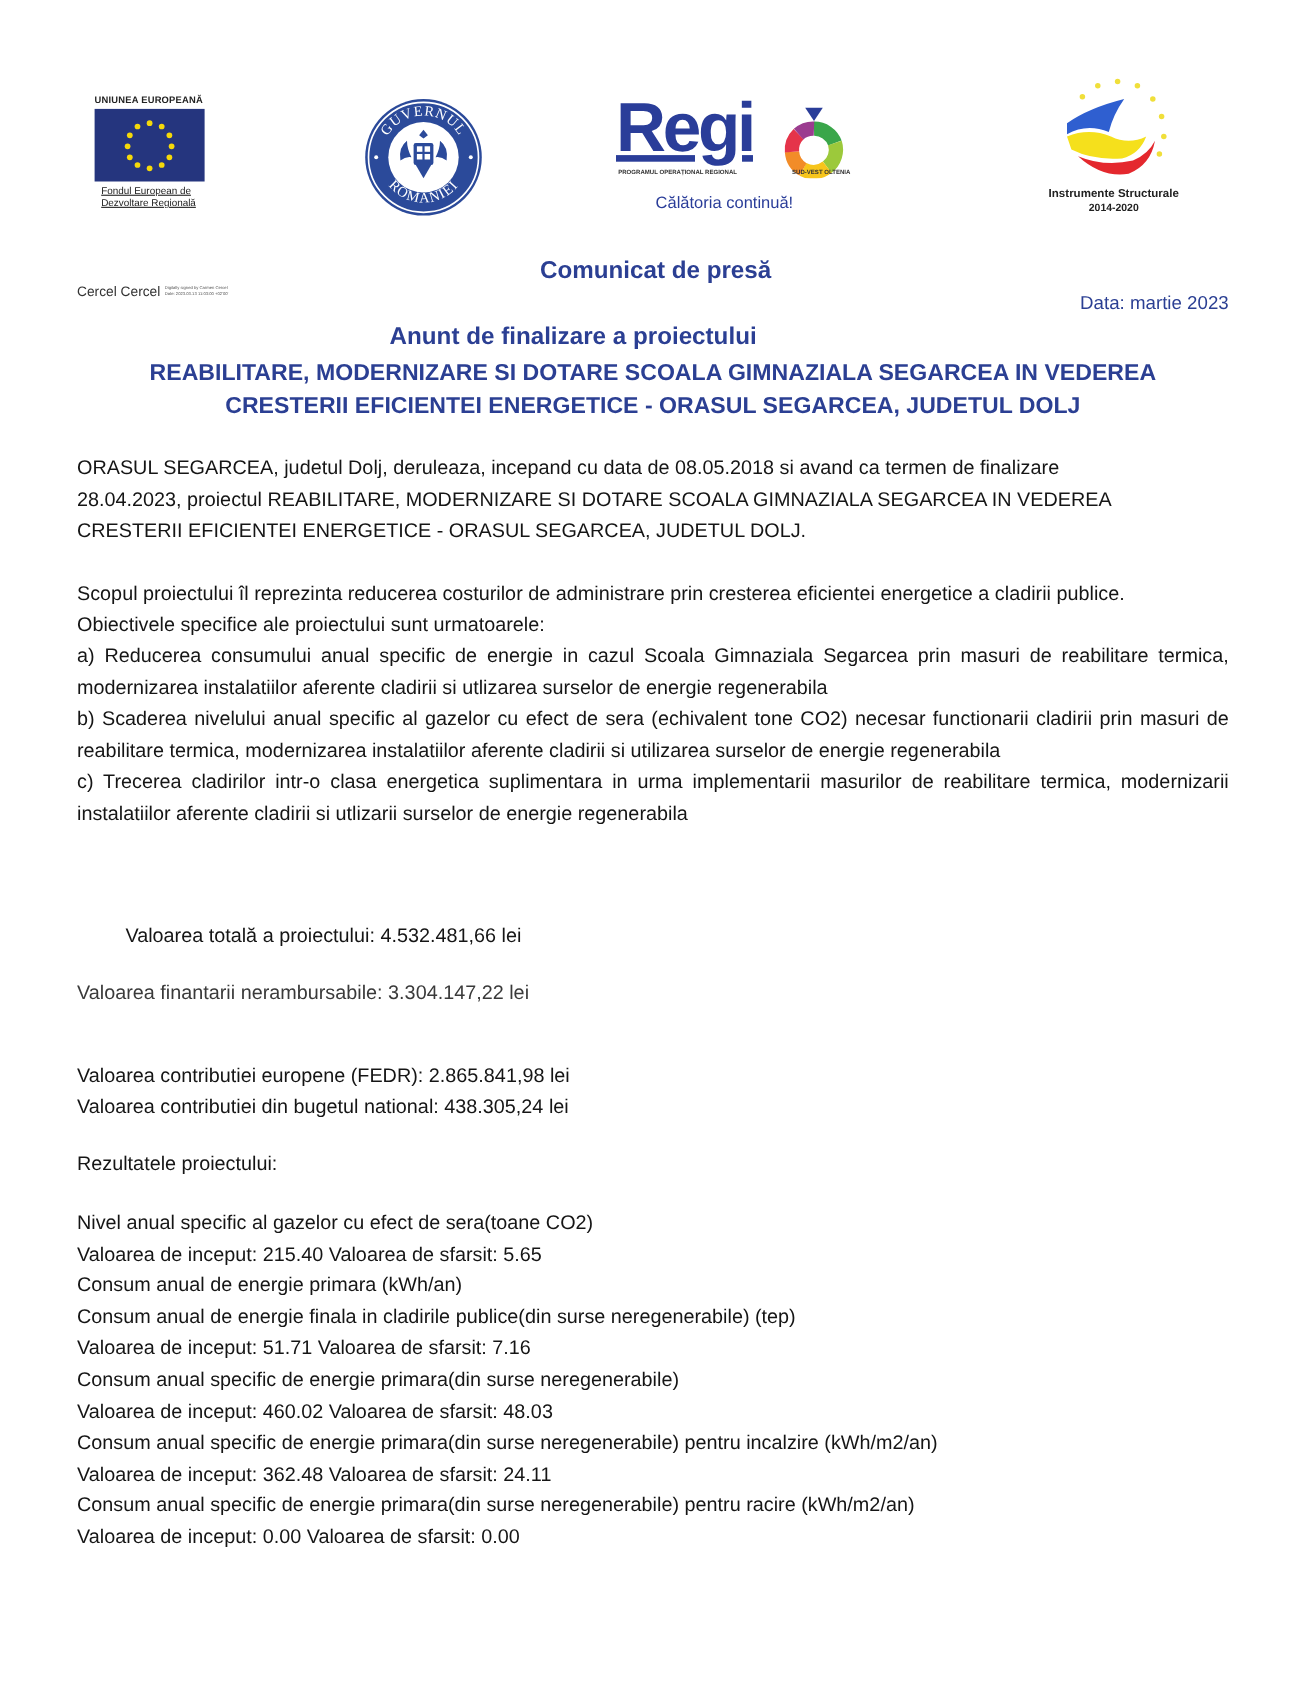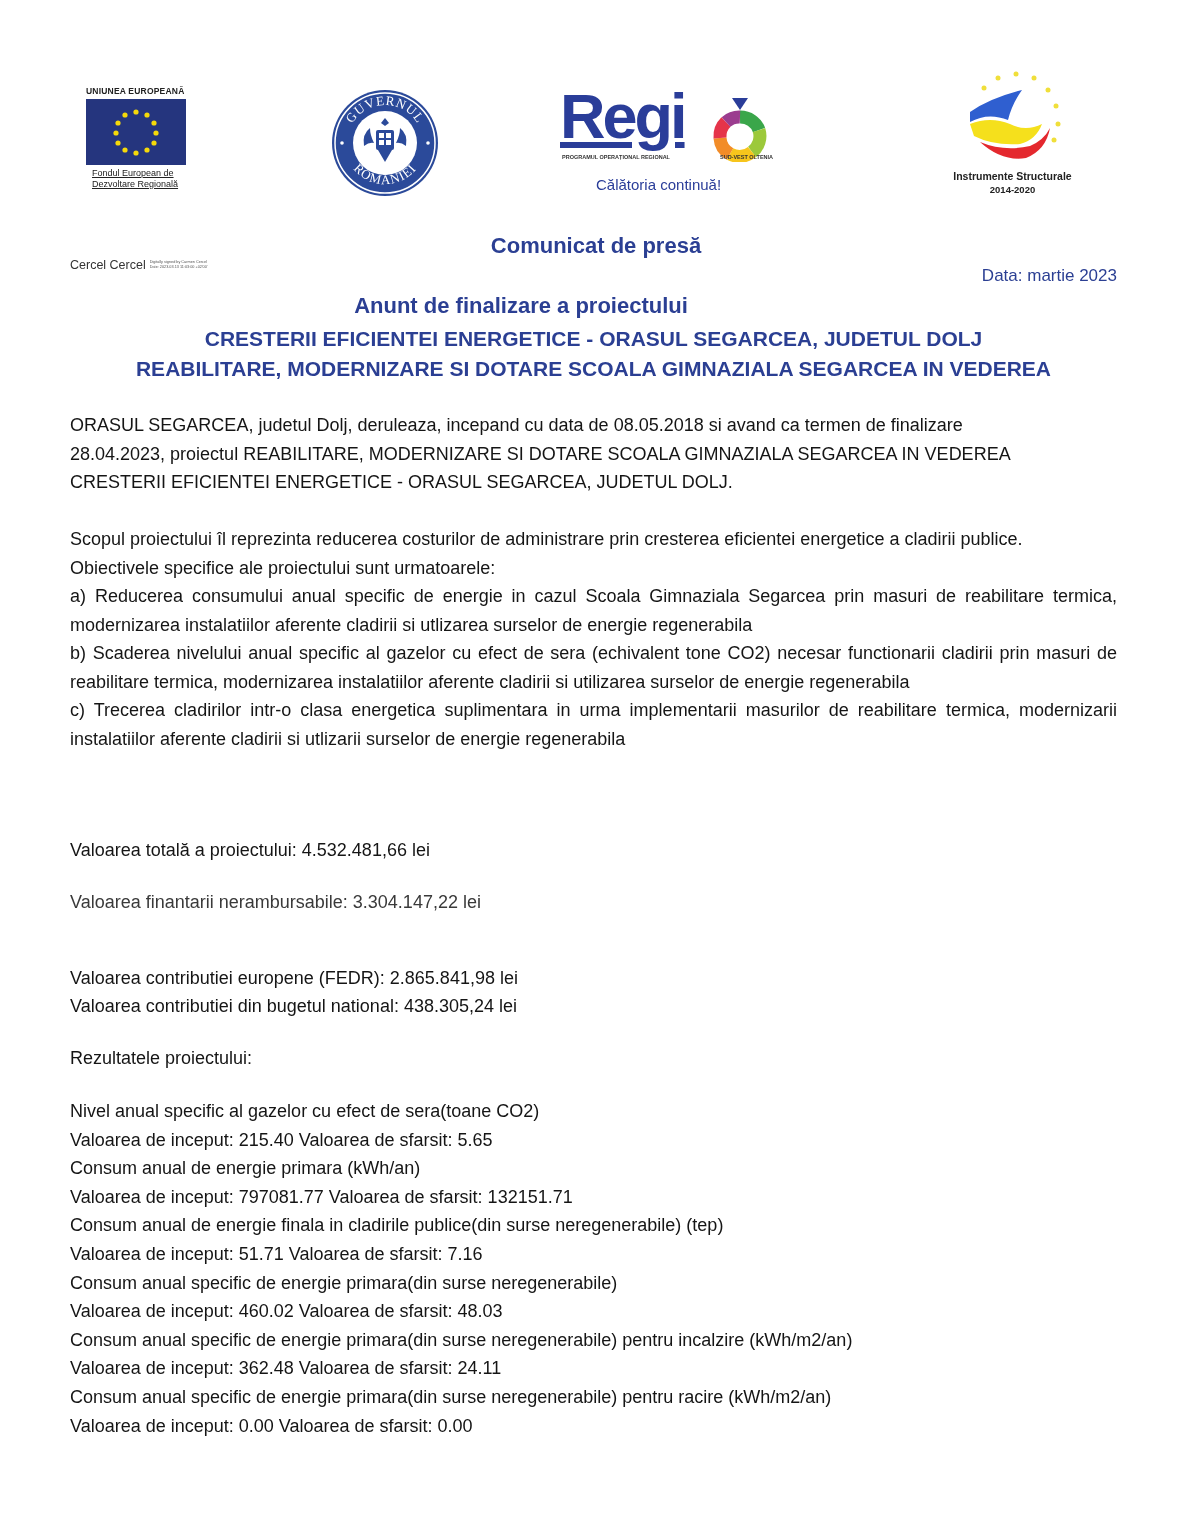--- a/index.html
+++ b/index.html
@@ -163,52 +163,51 @@
   <span class="stamp">
     <span>Digitally signed by Carmen Cercel</span><br>
     <span>Date: 2023.03.13 11:03:00 +02'00'</span>
   </span>
 </div>
 
 <div class="h-comunicat blue">Comunicat de presă</div>
 <div class="date blue">Data: martie 2023</div>
 <div class="h-anunt blue">Anunt de finalizare a proiectului</div>
 <div class="h-title blue">
+  <div>REABILITARE, MODERNIZARE SI DOTARE SCOALA GIMNAZIALA SEGARCEA IN VEDEREA</div>
   <div>CRESTERII EFICIENTEI ENERGETICE - ORASUL SEGARCEA, JUDETUL DOLJ</div>
-  <div>REABILITARE, MODERNIZARE SI DOTARE SCOALA GIMNAZIALA SEGARCEA IN VEDEREA</div>
 </div>
 
 <div class="body-text p-intro">
   <div>ORASUL SEGARCEA, judetul Dolj, deruleaza, incepand cu data de 08.05.2018 si avand ca termen de finalizare</div>
   <div>28.04.2023, proiectul REABILITARE, MODERNIZARE SI DOTARE SCOALA GIMNAZIALA SEGARCEA IN VEDEREA</div>
   <div>CRESTERII EFICIENTEI ENERGETICE - ORASUL SEGARCEA, JUDETUL DOLJ.</div>
 </div>
 
 <div class="body-text p-scope">
   <div class="just">Scopul proiectului îl reprezinta reducerea costurilor de administrare prin cresterea eficientei energetice a cladirii publice.</div>
   <div>Obiectivele specifice ale proiectului sunt urmatoarele:</div>
   <div class="just">a) Reducerea consumului anual specific de energie in cazul Scoala Gimnaziala Segarcea prin masuri de reabilitare termica, modernizarea instalatiilor aferente cladirii si utlizarea surselor de energie regenerabila</div>
   <div class="just">b) Scaderea nivelului anual specific al gazelor cu efect de sera (echivalent tone CO2) necesar functionarii cladirii prin masuri de reabilitare termica, modernizarea instalatiilor aferente cladirii si utilizarea surselor de energie regenerabila</div>
   <div class="just">c) Trecerea cladirilor intr-o clasa energetica suplimentara in urma implementarii masurilor de reabilitare termica, modernizarii instalatiilor aferente cladirii si utlizarii surselor de energie regenerabila</div>
 </div>
 
-<div class="fin" style="top:840px;">Valoarea totală a proiectului: 4.532.481,66 lei</div>
+<div class="fin" style="top:840px;margin-left:44px;">Valoarea totală a proiectului: 4.532.481,66 lei</div>
 <div class="fin grey" style="top:892px;">Valoarea finantarii nerambursabile: 3.304.147,22 lei</div>
 <div class="fin" style="top:968px;">Valoarea contributiei europene (FEDR): 2.865.841,98 lei</div>
 <div class="fin" style="top:996px;">Valoarea contributiei din bugetul national: 438.305,24 lei</div>
 <div class="fin" style="top:1048px;">Rezultatele proiectului:</div>
 
 <div class="results">
   <div>
     <div>Nivel anual specific al gazelor cu efect de sera(toane CO2)</div>
     <div>Valoarea de inceput: 215.40 Valoarea de sfarsit: 5.65</div>
   </div>
   <div>
     <div>Consum anual de energie primara (kWh/an)</div>
-    <div>Valoarea de inceput: 797081.77 Valoarea de sfarsit: 132151.71</div>
   </div>
   <div>
     <div>Consum anual de energie finala in cladirile publice(din surse neregenerabile) (tep)</div>
     <div>Valoarea de inceput: 51.71 Valoarea de sfarsit: 7.16</div>
   </div>
   <div>
     <div>Consum anual specific de energie primara(din surse neregenerabile)</div>
     <div>Valoarea de inceput: 460.02 Valoarea de sfarsit: 48.03</div>
   </div>
   <div>

